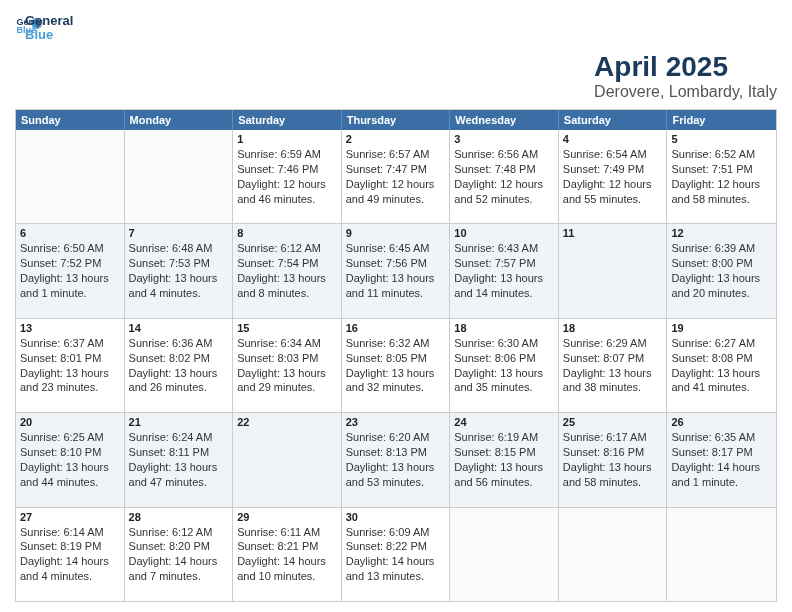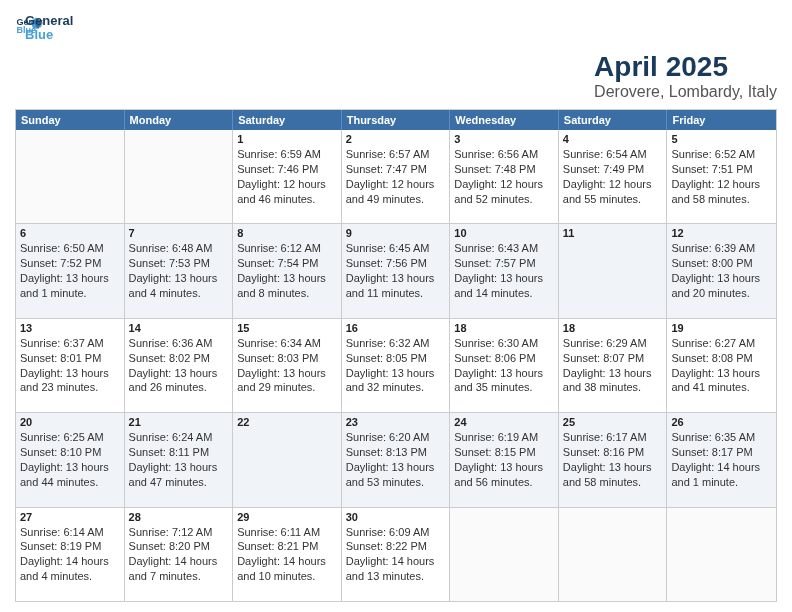--- a/index.html
+++ b/index.html
@@ -295,21 +295,21 @@
         </div>
         <div class="cal-row">
           <div class="cal-cell">
             <div class="day-num">27</div>
             <div class="day-info">Sunrise: 6:14 AM
 Sunset: 8:19 PM
 Daylight: 14 hours and 4 minutes.</div>
           </div>
           <div class="cal-cell">
             <div class="day-num">28</div>
-            <div class="day-info">Sunrise: 7:12 AM
+            <div class="day-info">Sunrise: 6:12 AM
 Sunset: 8:20 PM
 Daylight: 14 hours and 7 minutes.</div>
           </div>
           <div class="cal-cell">
             <div class="day-num">29</div>
             <div class="day-info">Sunrise: 6:11 AM
 Sunset: 8:21 PM
 Daylight: 14 hours and 10 minutes.</div>
           </div>
           <div class="cal-cell">

